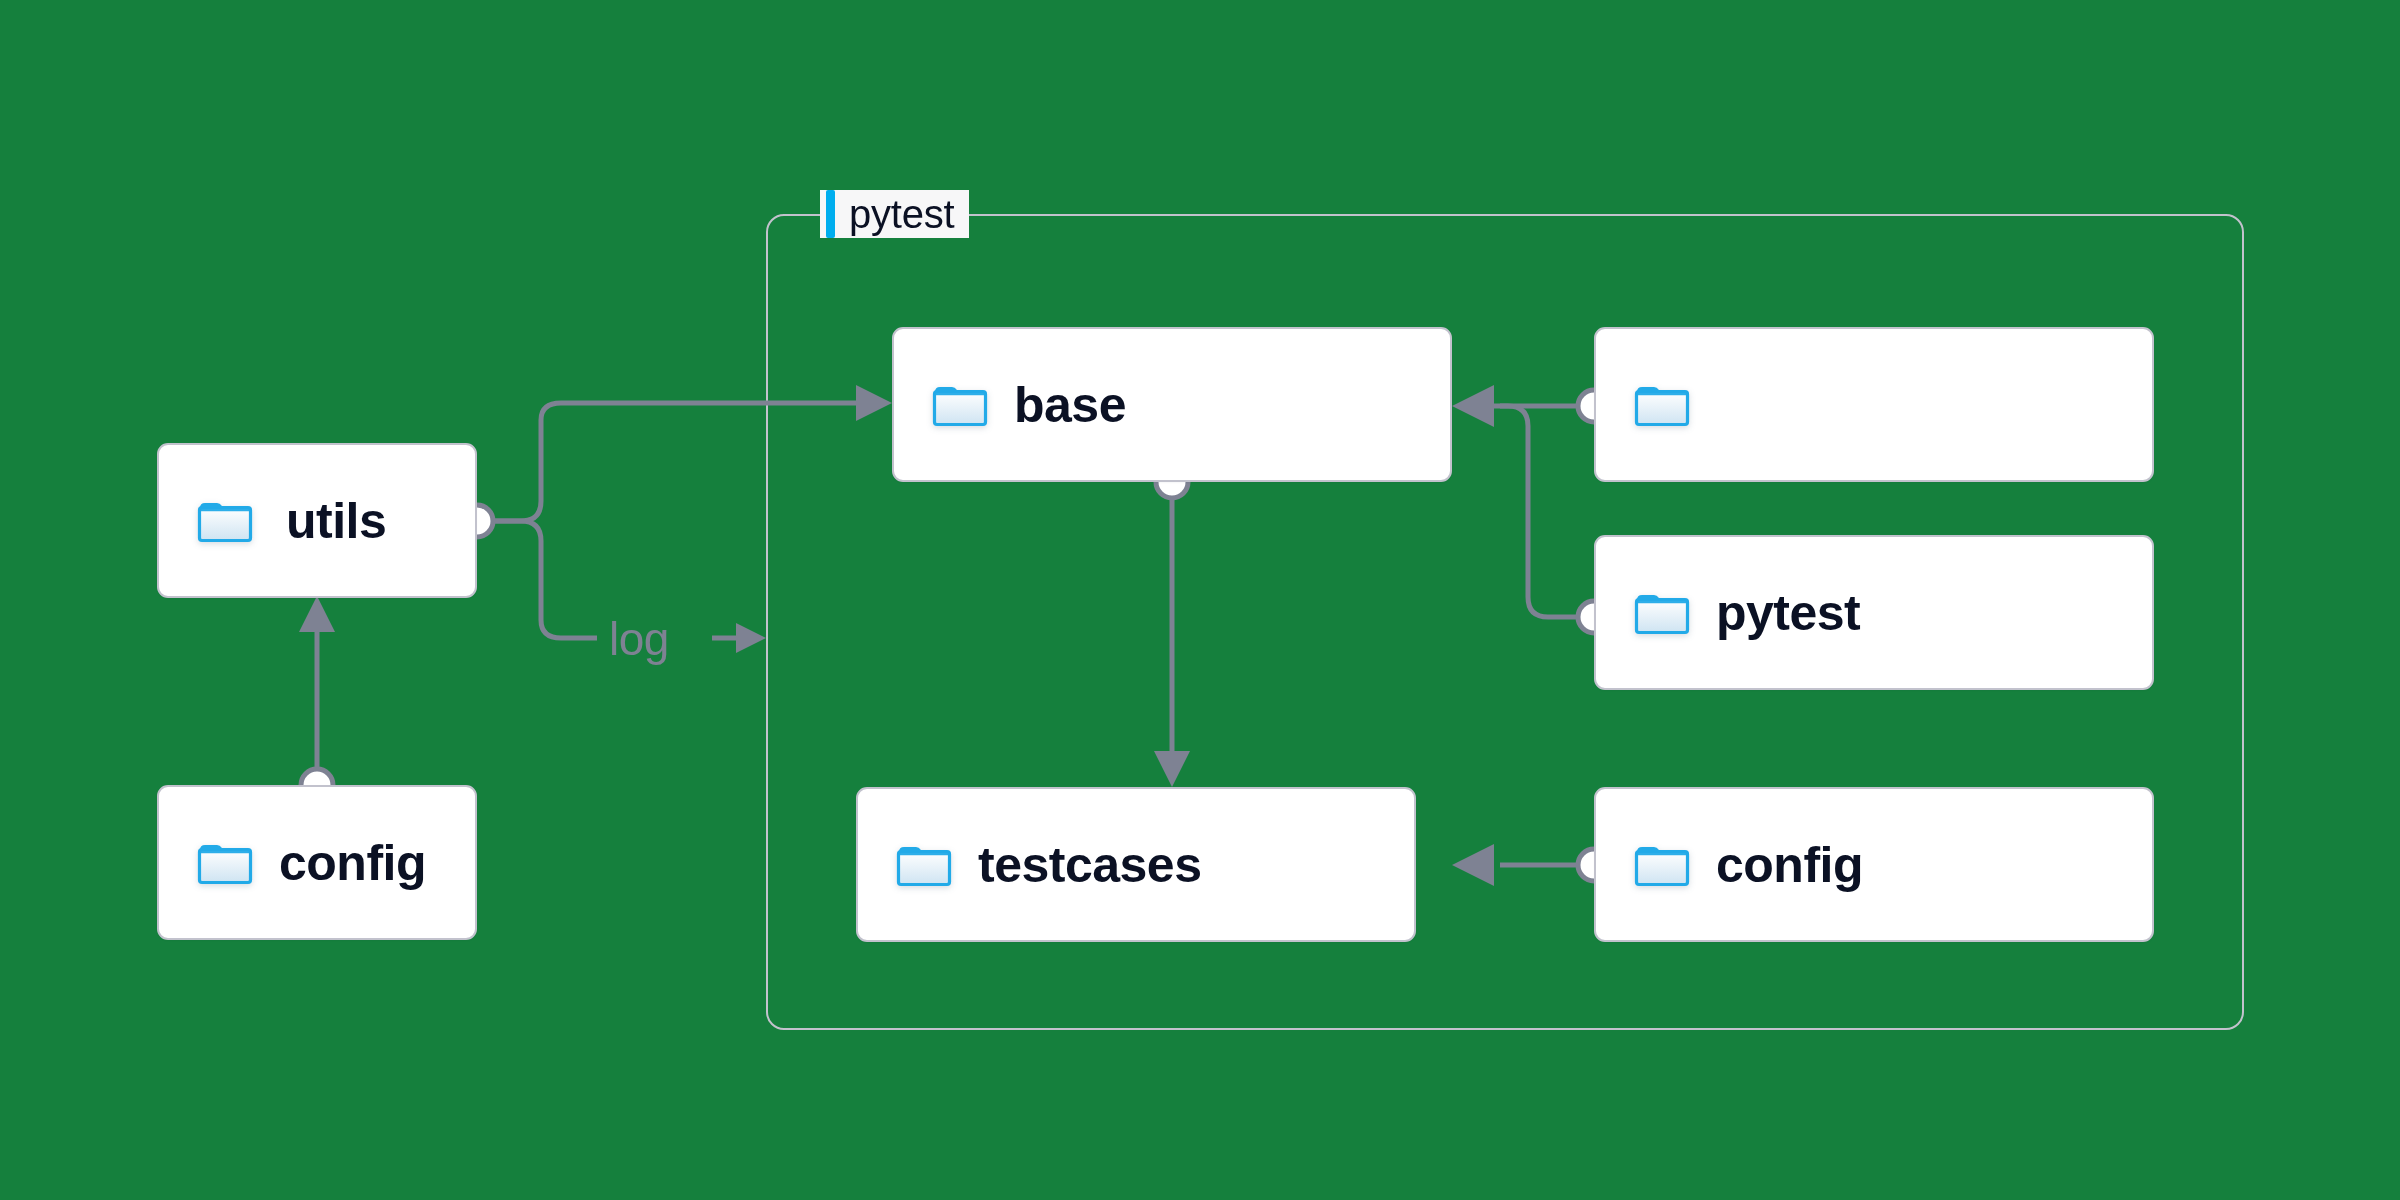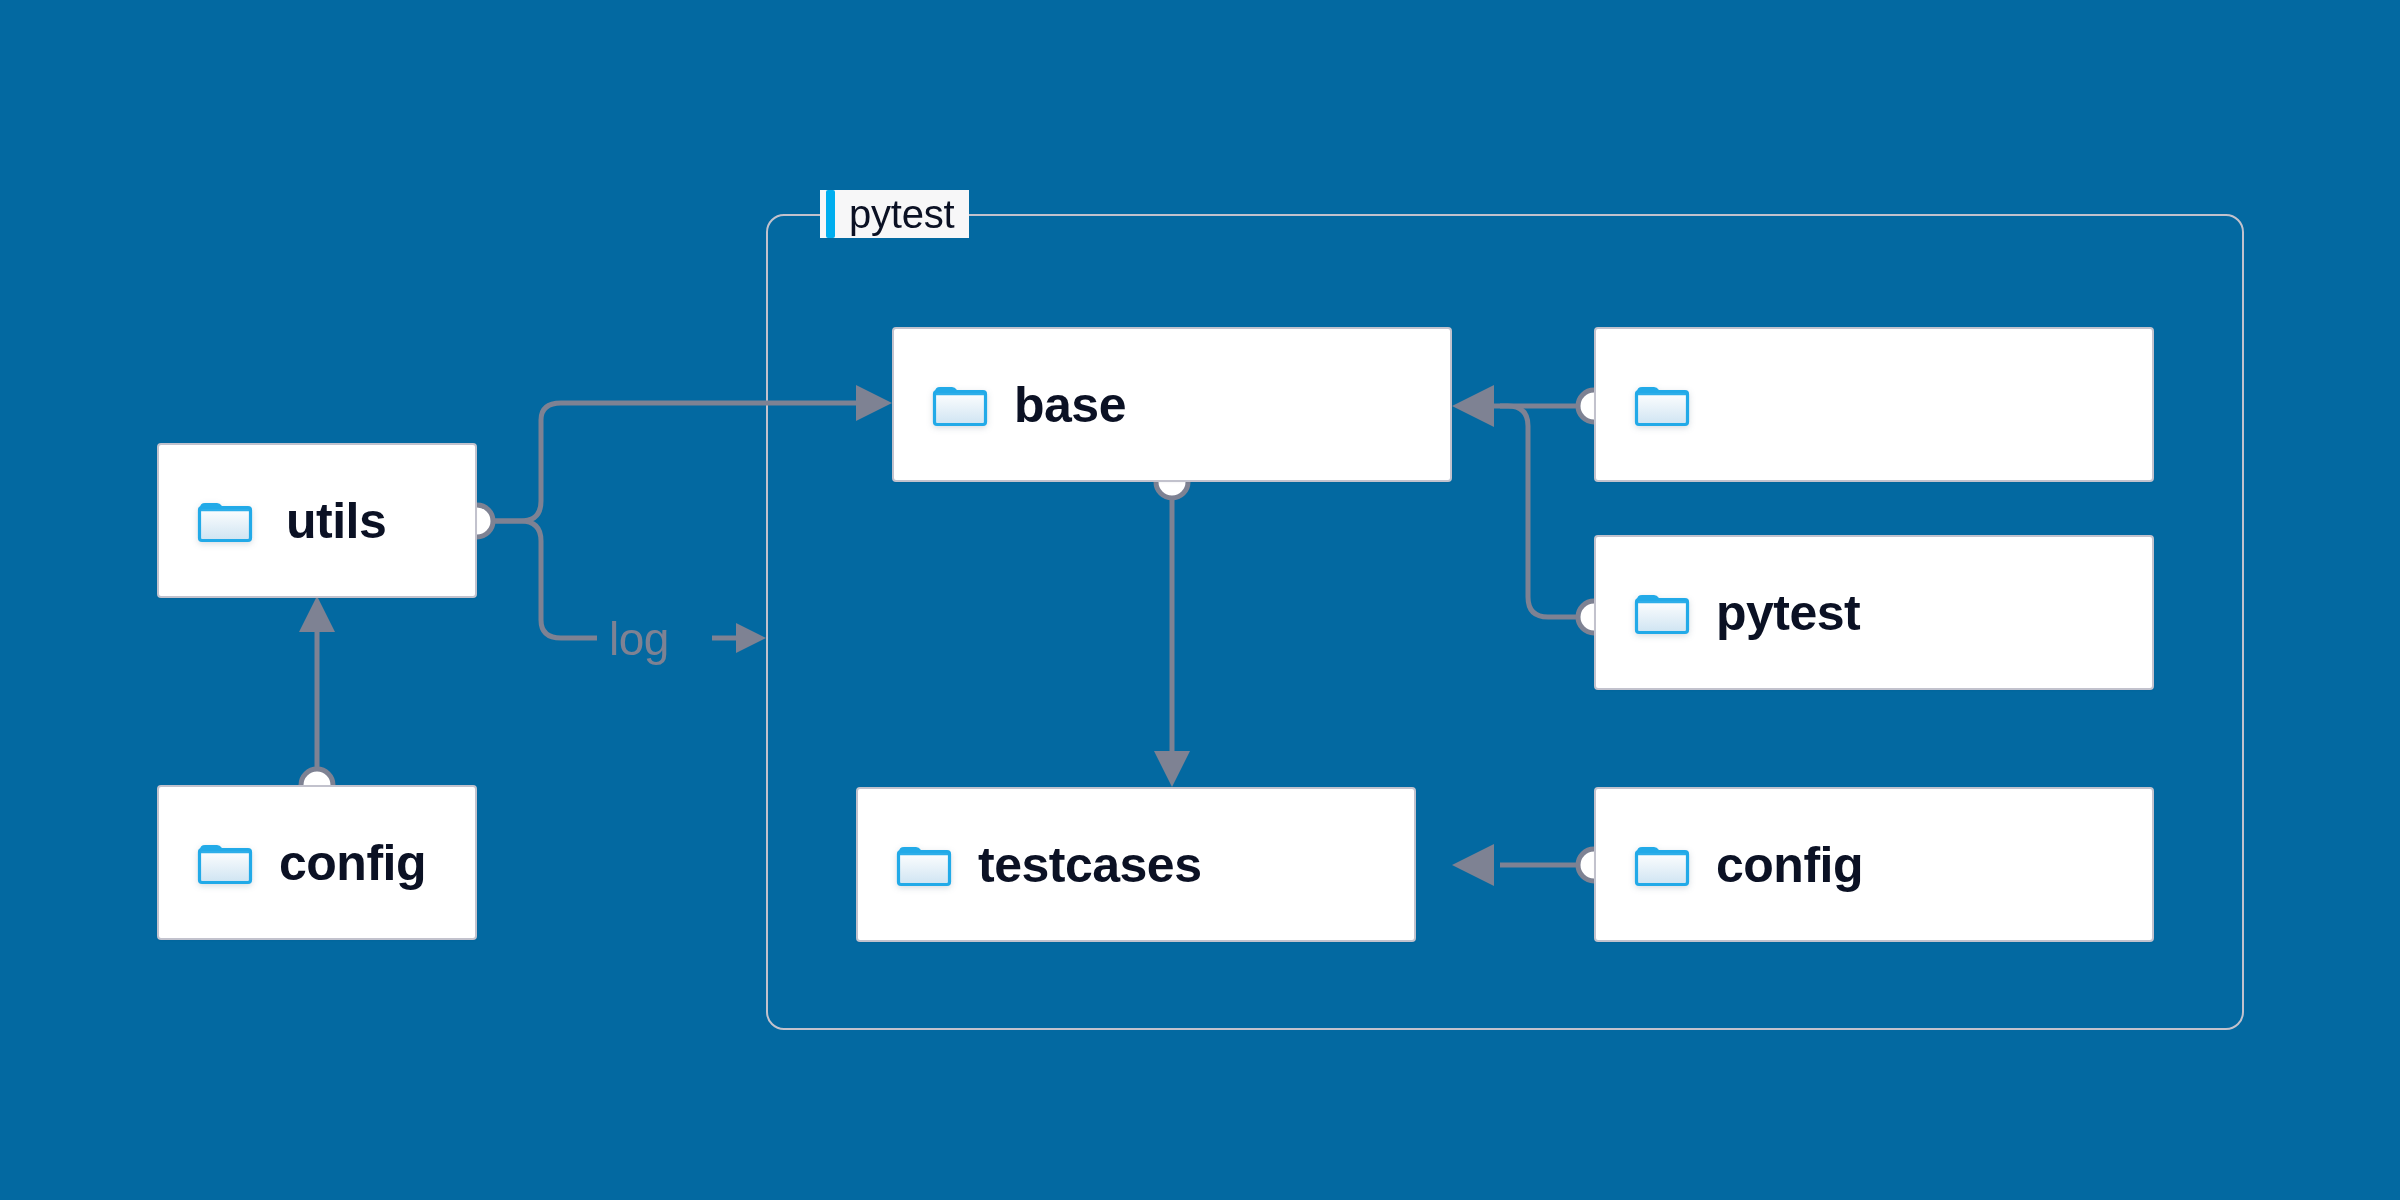--- a/index.html
+++ b/index.html
@@ -51,21 +51,21 @@
     letter-spacing: -0.2px;
     white-space: nowrap;
   }
 
   
   .node {
     position: absolute;
     box-sizing: border-box;
     background: #ffffff;
     border: 2px solid #c2c2cd;
-    border-radius: 4px;
+    border-radius: 11px;
     display: flex;
     align-items: center;
     box-shadow: 0 1px 2px rgba(20,20,40,0.04);
   }
   .node .inner {
     display: flex;
     align-items: center;
     gap: 26px;
     padding-left: 38px;
   }
@@ -113,21 +113,21 @@
   .edge-label {
     font-family: "Liberation Sans", sans-serif;
     font-size: 46px;
     fill: #7e8293;
     letter-spacing: -0.5px;
   }
 </style>
 </head>
 <body>
 
-<div id="canvas" style="width: 2400px; height: 1200px; background: #0369a1;">
+<div id="canvas" style="width: 2400px; height: 1200px; background: #15803d;">
 
   <div class="group-box" id="group-box" style="left: 766px; top: 214px; width: 1478px; height: 816px; border-color: rgb(194, 194, 205);"></div>
   <div class="group-label" id="group-label" style="left: 820px; top: 190px; background: rgb(247, 247, 248);">
     <span class="bar" style="background: rgb(0, 174, 239);"></span>
     <span class="txt" style="color: rgb(11, 17, 36);">pytest</span>
   </div>
 
   <svg id="edges" viewBox="0 0 2400 1200">
     <defs>
       <linearGradient id="folderGrad" x1="0" y1="0" x2="0" y2="1">

